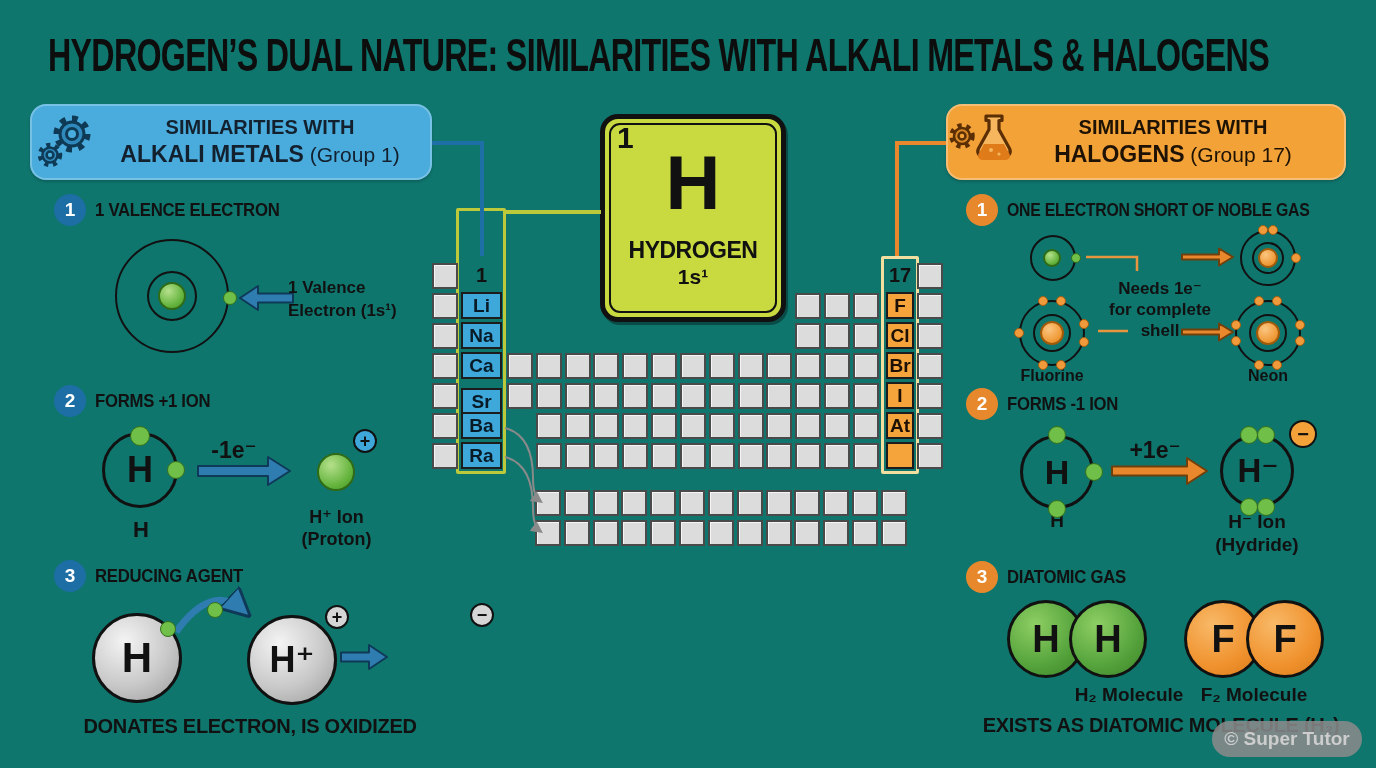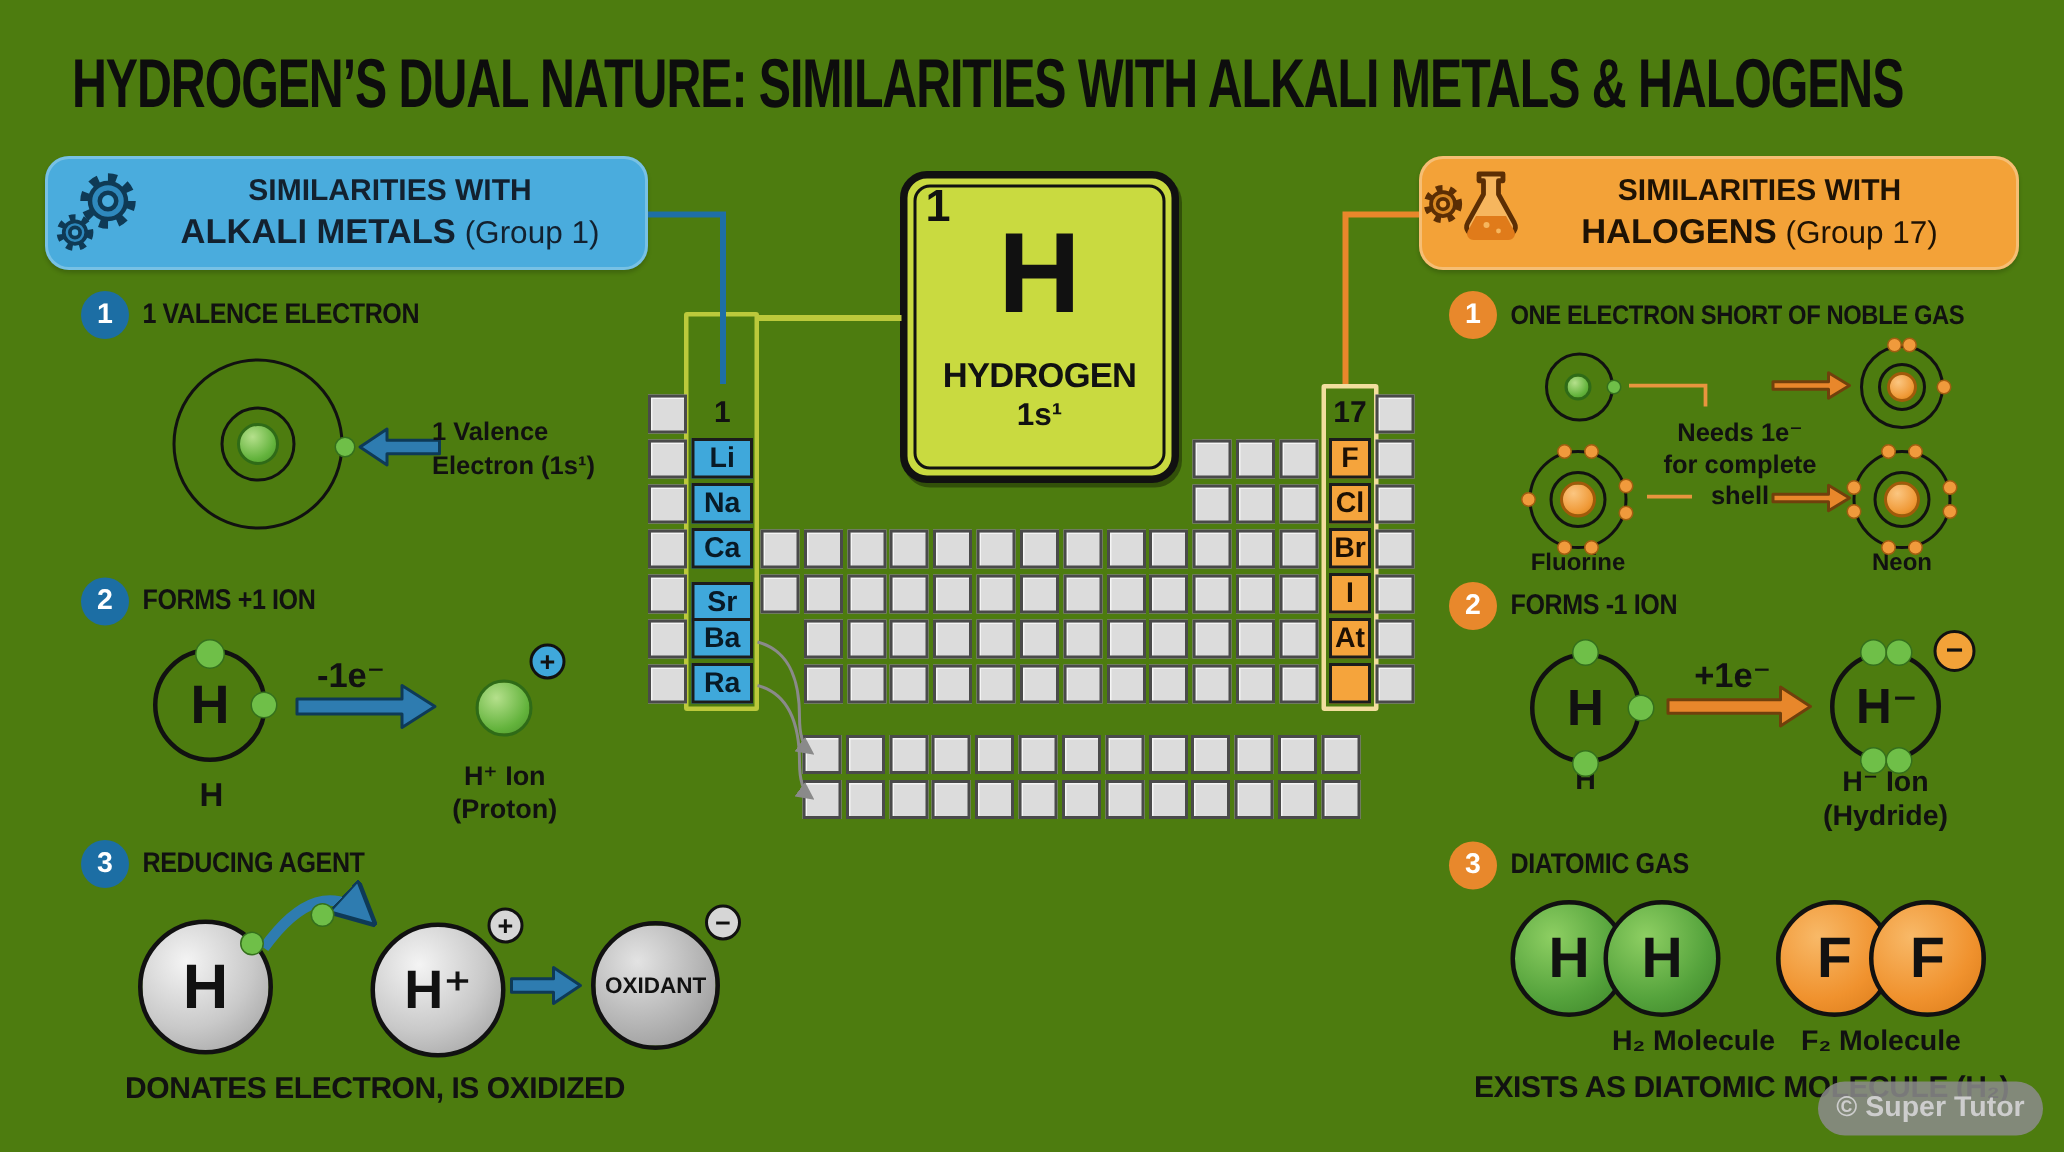--- a/index.html
+++ b/index.html
@@ -1,16 +1,16 @@
 <!DOCTYPE html>
 <html><head>
 <meta charset="utf-8">
 <style>
   html,body{margin:0;padding:0;background:#fff;}
-  #stage{position:relative;width:1376px;height:768px;background:#4d7c0f;overflow:hidden;
+  #stage{position:relative;width:1376px;height:768px;background:#0f766e;overflow:hidden;
          font-family:"Liberation Sans","DejaVu Sans",sans-serif;color:#111;}
   .abs{position:absolute;}
   
   #title{left:48px;top:28px;font-size:46px;font-weight:bold;letter-spacing:-1px;
          white-space:nowrap;transform:scaleX(.70);transform-origin:left top;color:#0d0d0d;}
   
   .banner{height:76px;border-radius:16px;display:flex;align-items:center;}
   .banner-text{flex:1;text-align:center;line-height:1.25;}
   .banner-l1{font-size:20px;font-weight:bold;}
   .banner-l2{font-size:21px;}
@@ -293,23 +293,20 @@
     <div class="numc blue">3</div>
     <div class="item-title">REDUCING AGENT</div>
   </div>
   <div class="sphere gray" style="left:92px;top:613px;width:90px;height:90px;font-size:42px;z-index:3;">
       <span>H</span>
     </div>
   <div class="sphere gray" style="left:247px;top:615px;width:90px;height:90px;font-size:36px;z-index:3;">
       <span>H⁺</span>
     </div>
   <div class="badge gray" style="left:325px;top:605px;width:24px;height:24px;z-index:5;">+</div>
-  <div class="sphere gray2" style="left:394px;top:614px;width:86px;height:86px;font-size:15px;z-index:3;">
-      <span>OXIDANT</span>
-    </div>
   <div class="badge gray" style="left:470px;top:603px;width:24px;height:24px;z-index:5;">−</div>
   <div class="abs caption" style="left:60px;top:715px;width:380px;text-align:center;z-index:5;">DONATES ELECTRON, IS OXIDIZED</div>
 
   <div class="abs item-head" style="left:966px;top:194px;z-index:5;">
     <div class="numc orange">1</div>
     <div class="item-title" style="font-size:18px;">ONE ELECTRON SHORT OF NOBLE GAS</div>
   </div>
   <div class="abs lbl" style="left:1098px;top:278px;width:124px;font-size:17px;line-height:21px;z-index:5;">
     <div>Needs 1e⁻</div>
     <div>for complete</div>

